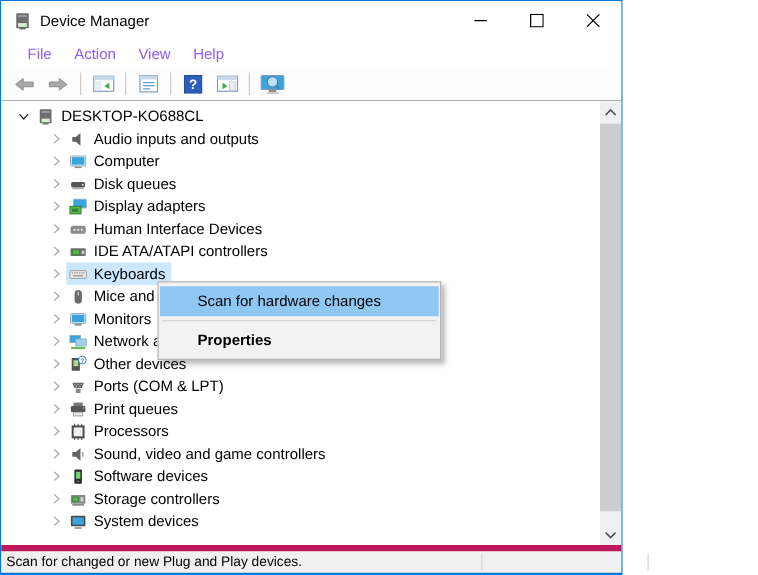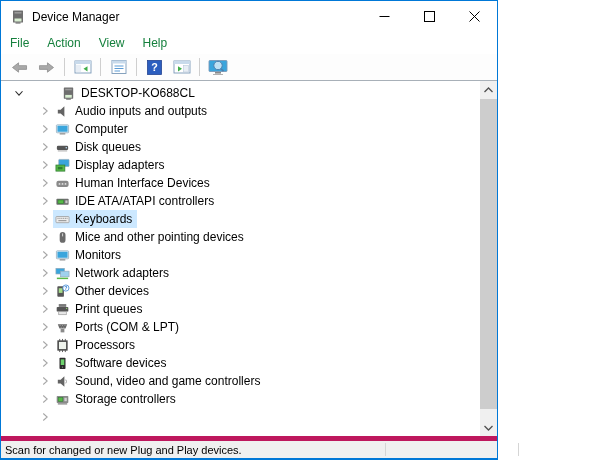--- a/index.html
+++ b/index.html
@@ -26,22 +26,22 @@
   #title-icon { width: 16px; height: 16px; margin: 0 6px 0 9px; flex: 0 0 16px; }
   #title-text { font-size: 12px; color: #000; }
   #caption-buttons { margin-left: auto; display: flex; height: 100%; }
   .cap-btn {
     width: 45px; height: 100%; border: none; background: transparent;
     display: flex; align-items: center; justify-content: center; cursor: default;
   }
   
   #menubar {
     height: 22px; flex: 0 0 22px; background: #fff;
-    display: flex; align-items: stretch; padding-left: 0;
-    font-size: 12px; color: #15803d;
+    display: flex; align-items: stretch; padding-left: 12px;
+    font-size: 12px; color: #8b5cf6;
   }
   .menu-title { padding: 4px 9px 3px 9px; }
   
   #toolbar {
     height: 27px; flex: 0 0 27px; background: #fdfdfd;
     border-bottom: 1px solid #a8b0b8;
     display: flex; align-items: center; padding-left: 5px;
   }
   .tb-btn {
     width: 25px; height: 23px; border: none; background: transparent;
@@ -50,21 +50,21 @@
   .tb-sep { width: 1px; height: 18px; background: #cfcfcf; margin: 0 4px; }
   
   #content {
     flex: 1 1 auto; position: relative; background: #fff; overflow: hidden;
   }
   #tree { position: absolute; left: 0; top: 3px; right: 17px; }
   .tree-row {
     height: 18px; display: flex; align-items: center;
     font-size: 12px; color: #000; white-space: nowrap;
   }
-  .tree-row.lvl0 { padding-left: 10px; gap: 32px; }
+  .tree-row.lvl0 { padding-left: 10px; }
   .tree-row.lvl1 { padding-left: 36px; }
   .chev { width: 16px; height: 16px; flex: 0 0 16px; display: flex; align-items: center; justify-content: center; }
   .row-content { display: flex; align-items: center; padding: 1px 3px 1px 0; }
   .row-content.selected { background: #cce8ff; }
   .ticon { width: 16px; height: 16px; flex: 0 0 16px; display: flex; align-items: center; justify-content: center; margin-right: 5px; margin-left: 1px; }
   .tlabel { padding-right: 2px; }
   
   #scrollbar {
     position: absolute; top: 0; right: 0; bottom: 0; width: 17px;
     background: #f0f0f0;
@@ -423,50 +423,50 @@
         </div>
         <div class="tree-row lvl1">
           <span class="chev">
             <svg viewBox="0 0 16 16" width="14" height="14">
               <polyline points="6,4 10.5,8 6,12" fill="none" stroke="#a6a6a6" stroke-width="1.2"></polyline>
             </svg>
           </span>
           <span class="row-content">
             <span class="ticon">
               <svg viewBox="0 0 16 16" width="15" height="15">
-                <rect x="4" y="2.2" width="8" height="3" fill="#7a7a7a"></rect>
-                <rect x="1.8" y="5.2" width="12.4" height="5" rx="1" fill="#555"></rect>
-                <circle cx="12.4" cy="6.8" r="0.7" fill="#8fd36f"></circle>
-                <rect x="4" y="10.4" width="8" height="3.2" fill="#e8e8e8" stroke="#8a8a8a" stroke-width="0.6"></rect>
-              </svg>
-            </span>
-            <span class="tlabel">Print queues</span>
-          </span>
-        </div>
-        <div class="tree-row lvl1">
-          <span class="chev">
-            <svg viewBox="0 0 16 16" width="14" height="14">
-              <polyline points="6,4 10.5,8 6,12" fill="none" stroke="#a6a6a6" stroke-width="1.2"></polyline>
-            </svg>
-          </span>
-          <span class="row-content">
-            <span class="ticon">
-              <svg viewBox="0 0 16 16" width="15" height="15">
                 <path d="M3 4.5 h10 l-1.8 4.5 h-6.4 z" fill="#666"></path>
                 <g fill="#ddd">
                   <circle cx="5.4" cy="6" r="0.5"></circle>
                   <circle cx="8" cy="6" r="0.5"></circle>
                   <circle cx="10.6" cy="6" r="0.5"></circle>
                   <circle cx="6.6" cy="7.6" r="0.5"></circle>
                   <circle cx="9.4" cy="7.6" r="0.5"></circle>
                 </g>
                 <rect x="6" y="9.6" width="4" height="3.6" fill="#8a8a8a"></rect>
               </svg>
             </span>
             <span class="tlabel">Ports (COM &amp; LPT)</span>
+          </span>
+        </div>
+        <div class="tree-row lvl1">
+          <span class="chev">
+            <svg viewBox="0 0 16 16" width="14" height="14">
+              <polyline points="6,4 10.5,8 6,12" fill="none" stroke="#a6a6a6" stroke-width="1.2"></polyline>
+            </svg>
+          </span>
+          <span class="row-content">
+            <span class="ticon">
+              <svg viewBox="0 0 16 16" width="15" height="15">
+                <rect x="4" y="2.2" width="8" height="3" fill="#7a7a7a"></rect>
+                <rect x="1.8" y="5.2" width="12.4" height="5" rx="1" fill="#555"></rect>
+                <circle cx="12.4" cy="6.8" r="0.7" fill="#8fd36f"></circle>
+                <rect x="4" y="10.4" width="8" height="3.2" fill="#e8e8e8" stroke="#8a8a8a" stroke-width="0.6"></rect>
+              </svg>
+            </span>
+            <span class="tlabel">Print queues</span>
           </span>
         </div>
         <div class="tree-row lvl1">
           <span class="chev">
             <svg viewBox="0 0 16 16" width="14" height="14">
               <polyline points="6,4 10.5,8 6,12" fill="none" stroke="#a6a6a6" stroke-width="1.2"></polyline>
             </svg>
           </span>
           <span class="row-content">
             <span class="ticon">
@@ -488,42 +488,42 @@
         </div>
         <div class="tree-row lvl1">
           <span class="chev">
             <svg viewBox="0 0 16 16" width="14" height="14">
               <polyline points="6,4 10.5,8 6,12" fill="none" stroke="#a6a6a6" stroke-width="1.2"></polyline>
             </svg>
           </span>
           <span class="row-content">
             <span class="ticon">
               <svg viewBox="0 0 16 16" width="15" height="15">
+                <polygon points="3,6 6,6 10,2.5 10,13.5 6,10 3,10" fill="#636363"></polygon>
+                <path d="M11.5 6 q1.5 2 0 4" fill="none" stroke="#9a9a9a" stroke-width="1"></path>
+              </svg>
+            </span>
+            <span class="tlabel">Sound, video and game controllers</span>
+          </span>
+        </div>
+        <div class="tree-row lvl1">
+          <span class="chev">
+            <svg viewBox="0 0 16 16" width="14" height="14">
+              <polyline points="6,4 10.5,8 6,12" fill="none" stroke="#a6a6a6" stroke-width="1.2"></polyline>
+            </svg>
+          </span>
+          <span class="row-content">
+            <span class="ticon">
+              <svg viewBox="0 0 16 16" width="15" height="15">
                 <rect x="4.8" y="1.8" width="6.4" height="12" rx="0.8" fill="#2b2b2b"></rect>
                 <rect x="6.1" y="3.6" width="3.8" height="6" fill="#6fd36f"></rect>
                 <circle cx="8" cy="11.8" r="0.7" fill="#999"></circle>
               </svg>
             </span>
             <span class="tlabel">Software devices</span>
-          </span>
-        </div>
-        <div class="tree-row lvl1">
-          <span class="chev">
-            <svg viewBox="0 0 16 16" width="14" height="14">
-              <polyline points="6,4 10.5,8 6,12" fill="none" stroke="#a6a6a6" stroke-width="1.2"></polyline>
-            </svg>
-          </span>
-          <span class="row-content">
-            <span class="ticon">
-              <svg viewBox="0 0 16 16" width="15" height="15">
-                <polygon points="3,6 6,6 10,2.5 10,13.5 6,10 3,10" fill="#636363"></polygon>
-                <path d="M11.5 6 q1.5 2 0 4" fill="none" stroke="#9a9a9a" stroke-width="1"></path>
-              </svg>
-            </span>
-            <span class="tlabel">Sound, video and game controllers</span>
           </span>
         </div>
         <div class="tree-row lvl1">
           <span class="chev">
             <svg viewBox="0 0 16 16" width="14" height="14">
               <polyline points="6,4 10.5,8 6,12" fill="none" stroke="#a6a6a6" stroke-width="1.2"></polyline>
             </svg>
           </span>
           <span class="row-content">
             <span class="ticon">
@@ -535,38 +535,53 @@
               </svg>
             </span>
             <span class="tlabel">Storage controllers</span>
           </span>
         </div>
         <div class="tree-row lvl1">
           <span class="chev">
             <svg viewBox="0 0 16 16" width="14" height="14">
               <polyline points="6,4 10.5,8 6,12" fill="none" stroke="#a6a6a6" stroke-width="1.2"></polyline>
             </svg>
+          </span>
+          <span class="row-content">
+            <span class="ticon">
+              <svg viewBox="0 0 16 16" width="15" height="15">
+                <rect x="1.8" y="2.8" width="12.4" height="9" rx="0.8" fill="#4a4a4a"></rect>
+                <rect x="3.2" y="4.2" width="9.6" height="6.2" fill="#3aa5dc"></rect>
+                <rect x="5" y="12.6" width="6" height="1.3" fill="#8a8a8a"></rect>
+              </svg>
+            </span>
+            <span class="tlabel">System devices</span>
           </span>
         </div>
       </div>
     <div id="scrollbar">
       <div class="sb-btn" id="sb-up">
         <svg width="9" height="6" viewBox="0 0 9 6">
             <polyline points="0.5,5 4.5,1 8.5,5" fill="none" stroke="#505050" stroke-width="1.3"></polyline>
           </svg>
       </div>
       <div id="sb-thumb"></div>
       <div class="sb-btn" id="sb-down">
         <svg width="9" height="6" viewBox="0 0 9 6">
             <polyline points="0.5,1 4.5,5 8.5,1" fill="none" stroke="#505050" stroke-width="1.3"></polyline>
           </svg>
       </div>
     </div>
   </div>
 
+  <div id="context-menu">
+      <div class="cm-item highlighted">Scan for hardware changes</div>
+      <div class="cm-sep"></div>
+      <div class="cm-item bold">Properties</div>
+    </div>
 
   <div id="statusbar">
     <span>Scan for changed or new Plug and Play devices.</span>
     <div class="sb-sep" id="sb-sep1"></div>
     <div class="sb-sep" id="sb-sep2"></div>
   </div>
 
 </div>
 
 </body></html>

